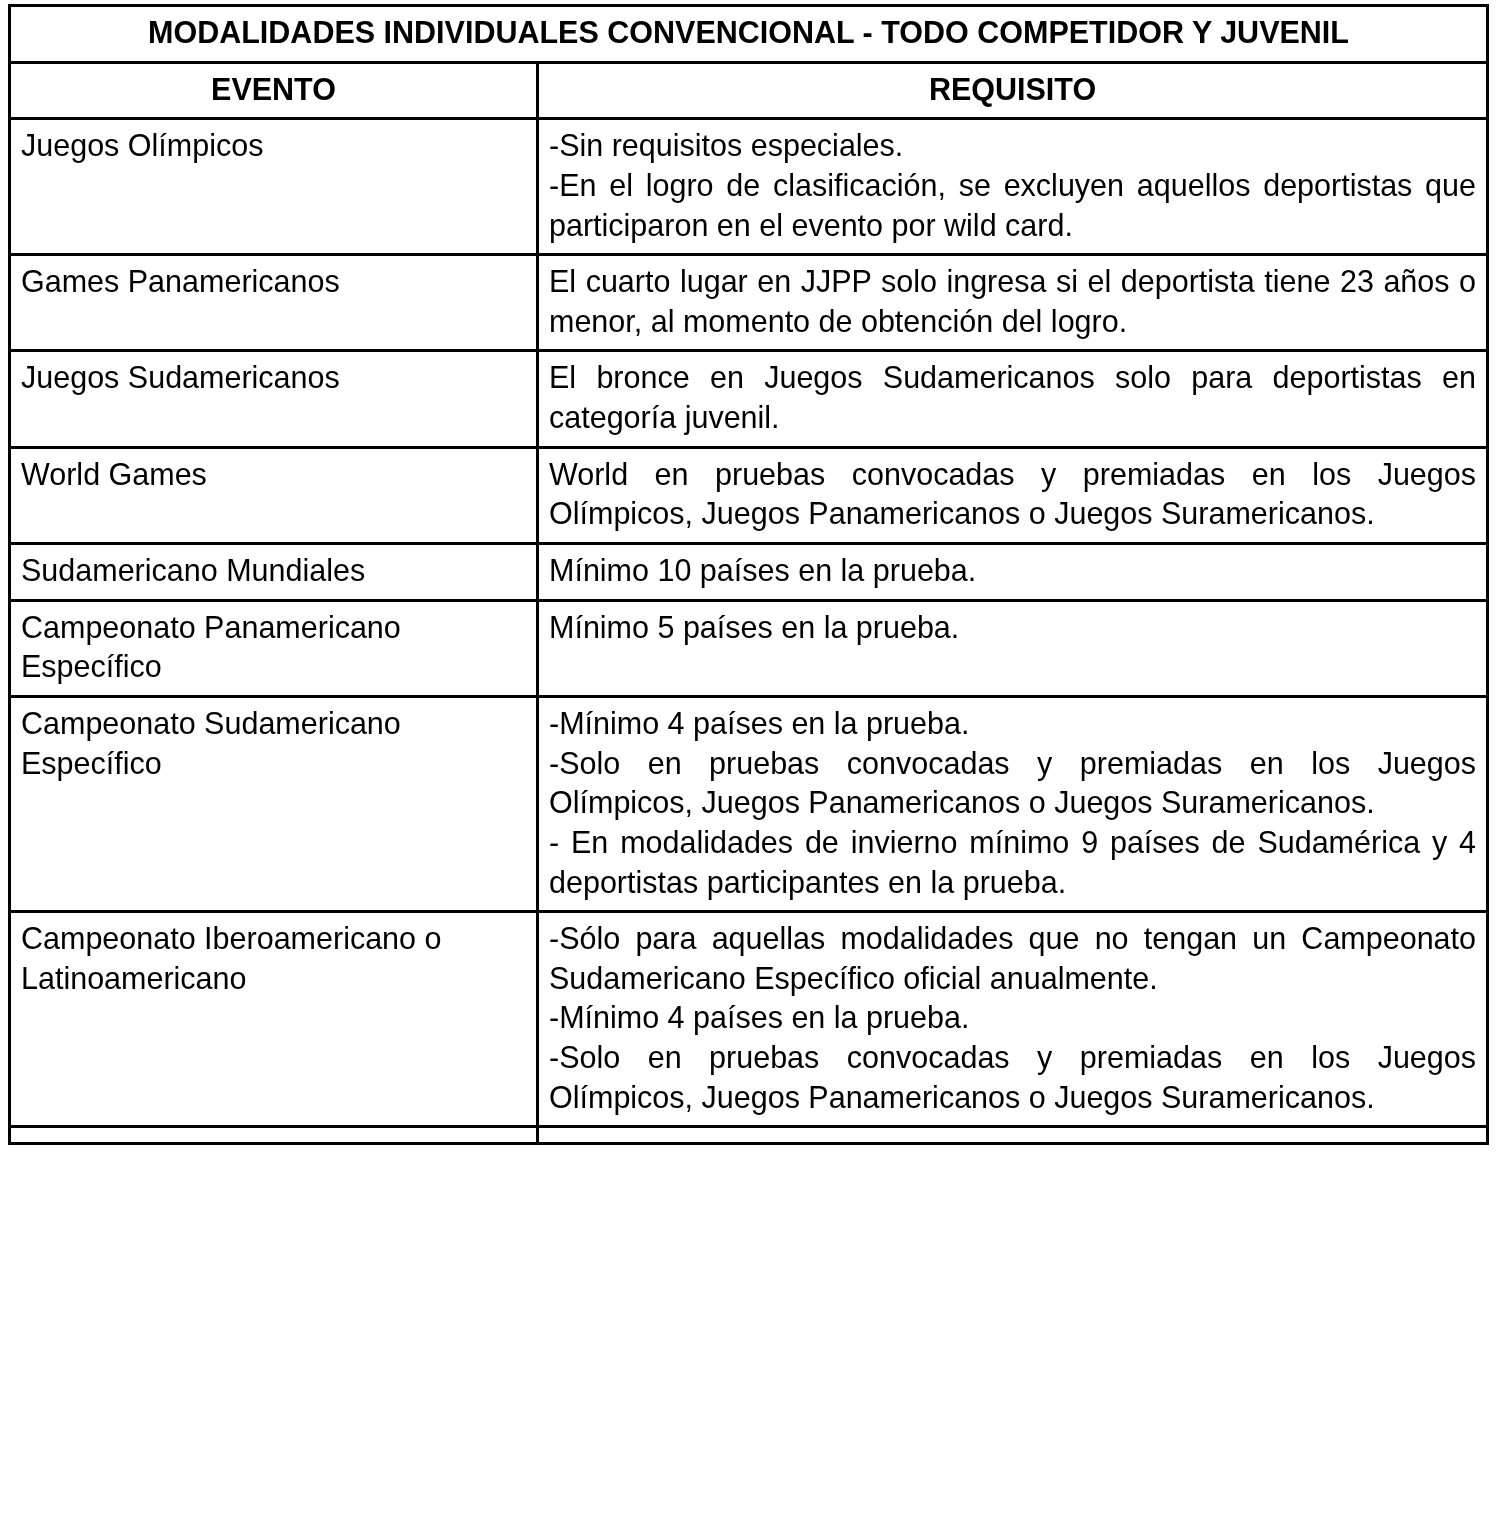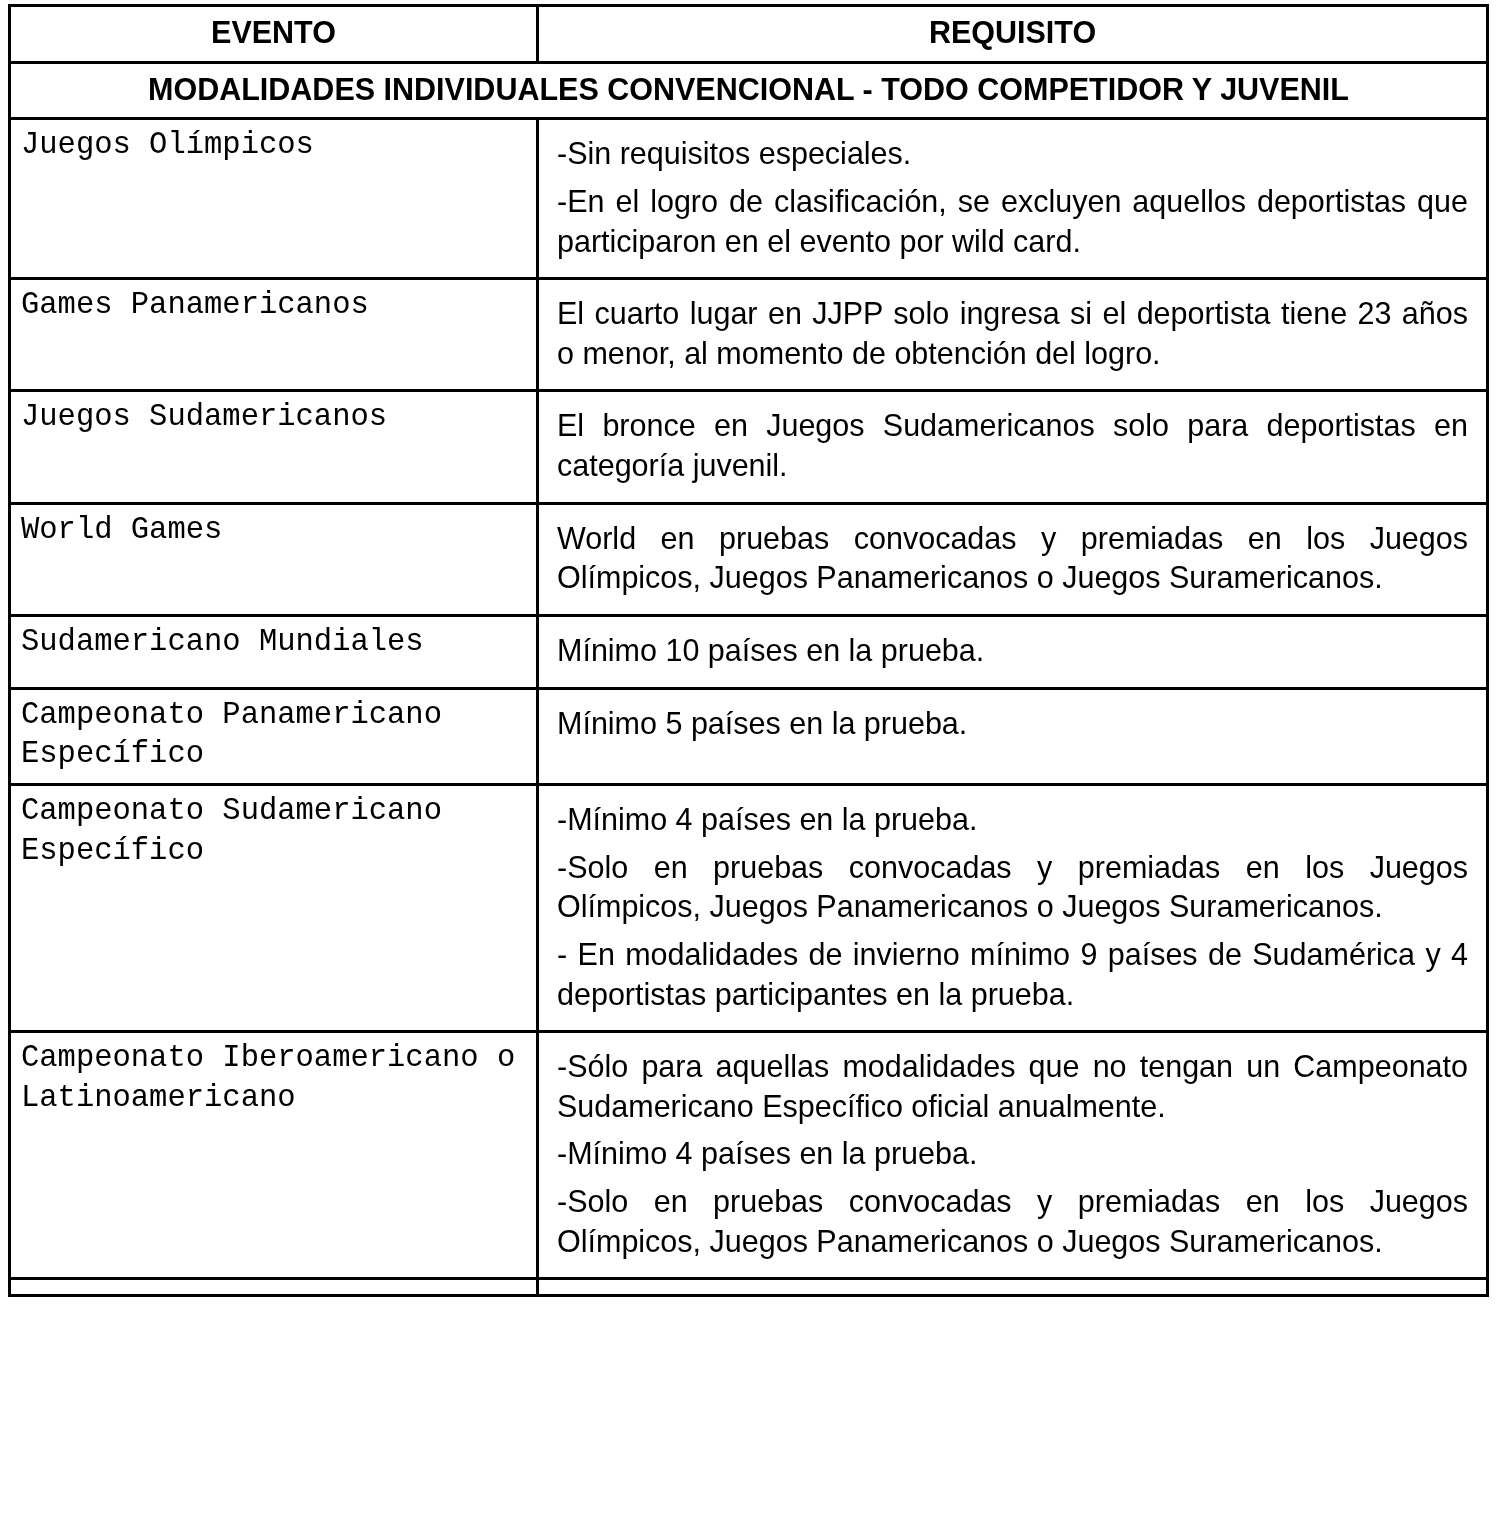--- a/index.html
+++ b/index.html
@@ -49,48 +49,47 @@
     padding: 8px 10px 10px 10px;
   }
   .just {
     text-align: justify;
     text-justify: inter-word;
   }
   .left {
     text-align: left;
   }
   p.line {
-    margin: 8px;
+    margin: 0;
     padding: 0;
   }
   p.line + p.line {
     margin-top: 0px;
   }
   .evt {
     text-align: left;
     line-height: 1.30;
-    font-family: Liberation Mono, monospace;
   }
 </style>
 </head>
 <body>
 
 <div class="doc">
   <table class="req-table">
     <colgroup>
       <col class="col-event">
       <col class="col-req">
     </colgroup>
     <tbody>
       <tr>
+        <td class="title-cell" colspan="2">MODALIDADES INDIVIDUALES CONVENCIONAL - TODO COMPETIDOR Y JUVENIL</td>
+      </tr>
+      <tr>
         <td class="head-cell">EVENTO</td>
         <td class="head-cell">REQUISITO</td>
-      </tr>
-      <tr>
-        <td class="title-cell" colspan="2">MODALIDADES INDIVIDUALES CONVENCIONAL - TODO COMPETIDOR Y JUVENIL</td>
       </tr>
 
       <tr>
         <td class="evt">Juegos Olímpicos</td>
         <td>
           <p class="line left">-Sin requisitos especiales.</p>
           <p class="line just">-En el logro de clasificación, se excluyen aquellos deportistas que participaron en el evento por wild card.</p>
         </td>
       </tr>
 

